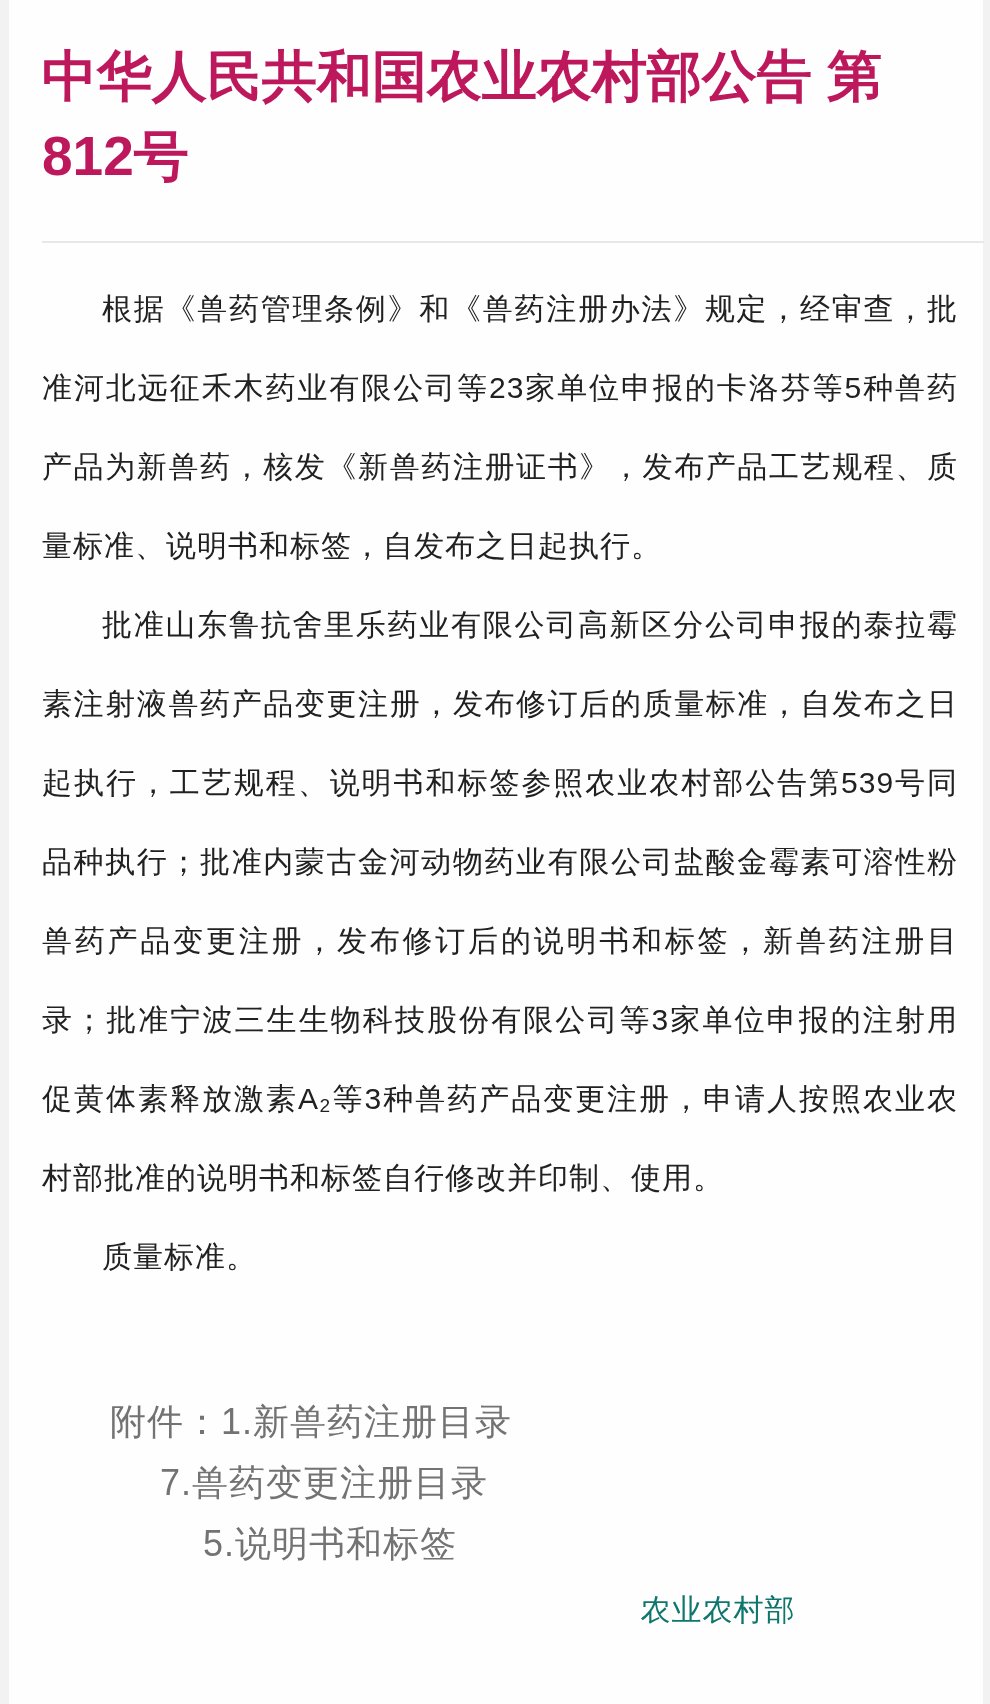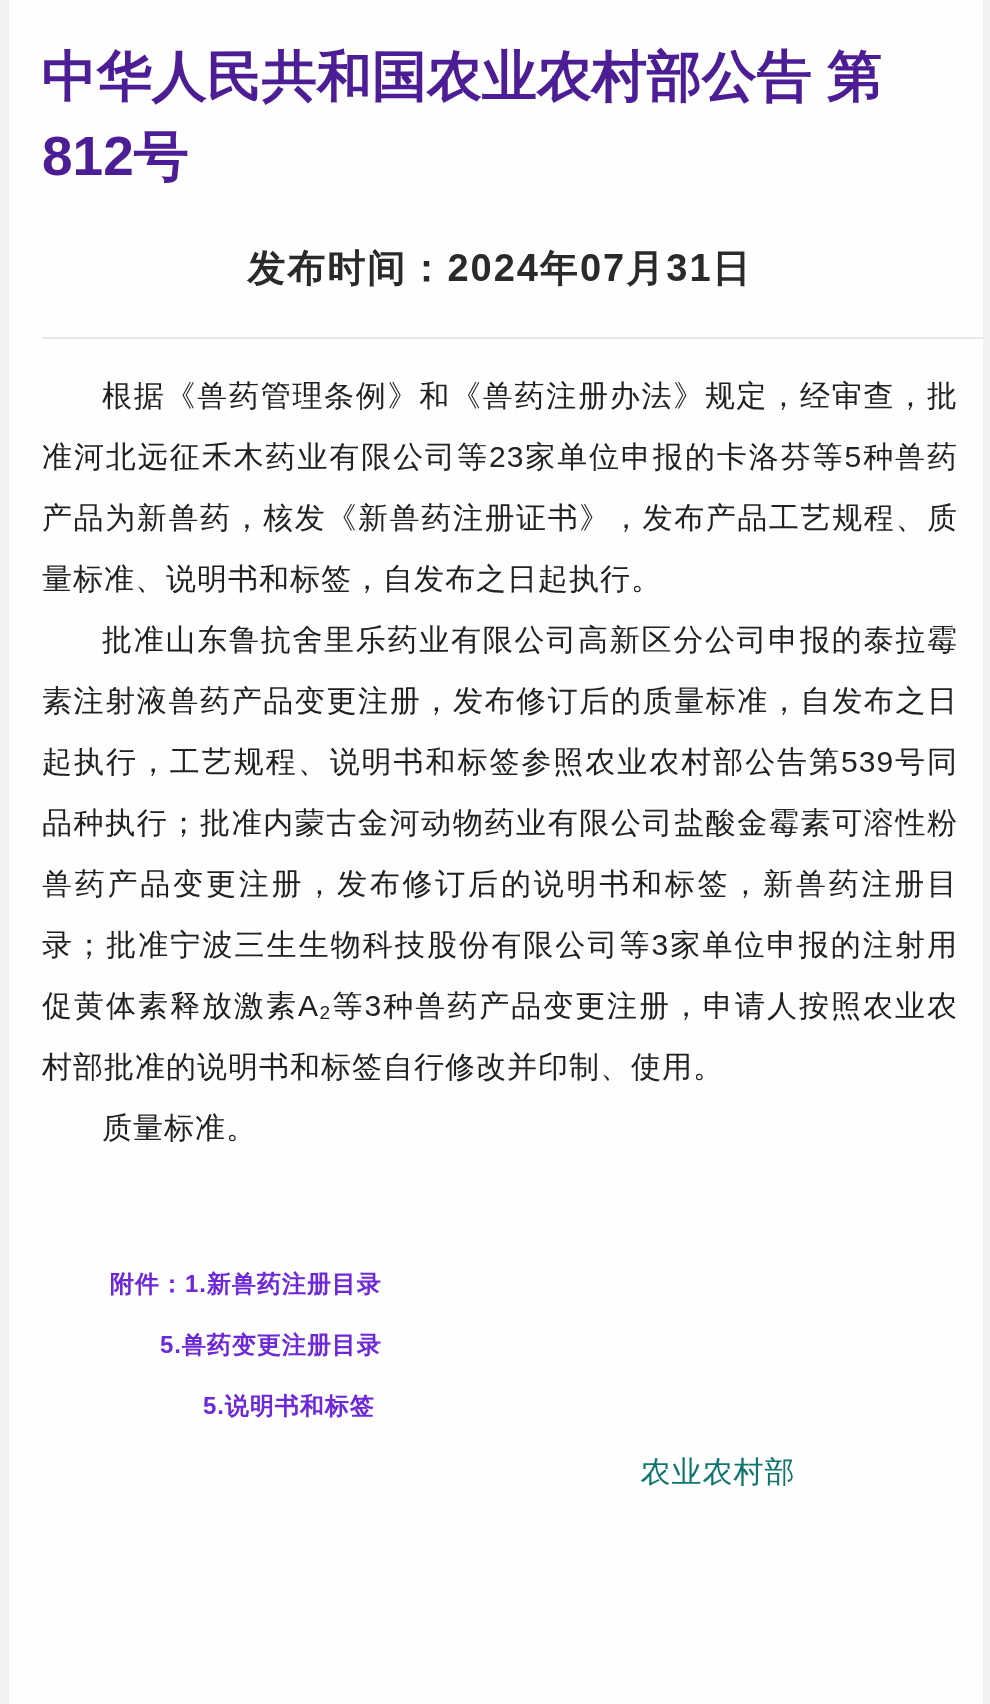--- a/index.html
+++ b/index.html
@@ -52,35 +52,34 @@
     margin-right: -26px; 
     height: 2px;
     background: #e8e8e8;
   }
 
   .body-text { margin-top: 26px; }
 
   .body-para {
     margin: 0;
     font-size: 30px;
-    line-height: 61px;
+    line-height: 79px;
     letter-spacing: 1px;
     color: #212121;
     text-align: justify;
     text-indent: 2em;
   }
   .body-para.closing { text-align: left; }
 
   .attachments {
     margin-top: 95px;
-    font-size: 24px;
+    font-size: 36px;
     line-height: 61px;
     letter-spacing: 1px;
-    color: #6d28d9;
-    font-weight: bold;
+    color: #737373;
   }
   .att-line { white-space: nowrap; }
   .att-line.lv1 { padding-left: 68px;  }  
   .att-line.lv2 { padding-left: 118px; }  
   .att-line.lv3 { padding-left: 161px; }  
 
   .signature {
     margin-top: 5px;
     margin-left: 476px;
     width: 400px;
@@ -94,36 +93,35 @@
 </style>
 </head>
 <body>
 
 <div class="page">
   <div class="edge-strip left"></div>
   <div class="edge-strip right"></div>
 
   <div class="doc">
 
-    <h1 class="title" style="color: #4c1d95;">中华人民共和国农业农村部公告 第
+    <h1 class="title" style="color: #be185d;">中华人民共和国农业农村部公告 第
 812号</h1>
 
-    <div class="pub-time">发布时间：2024年07月31日</div>
 
     <div class="divider"></div>
 
     <div class="body-text">
       <p class="body-para">根据《兽药管理条例》和《兽药注册办法》规定，经审查，批准河北远征禾木药业有限公司等23家单位申报的卡洛芬等5种兽药产品为新兽药，核发《新兽药注册证书》，发布产品工艺规程、质量标准、说明书和标签，自发布之日起执行。</p>
       <p class="body-para">批准山东鲁抗舍里乐药业有限公司高新区分公司申报的泰拉霉素注射液兽药产品变更注册，发布修订后的质量标准，自发布之日起执行，工艺规程、说明书和标签参照农业农村部公告第539号同品种执行；批准内蒙古金河动物药业有限公司盐酸金霉素可溶性粉兽药产品变更注册，发布修订后的说明书和标签，新兽药注册目录；批准宁波三生生物科技股份有限公司等3家单位申报的注射用促黄体素释放激素A₂等3种兽药产品变更注册，申请人按照农业农村部批准的说明书和标签自行修改并印制、使用。</p>
       <p class="body-para closing">质量标准。</p>
     </div>
 
     <div class="attachments">
       <div class="att-line lv1">附件：1.新兽药注册目录</div>
-      <div class="att-line lv2">5.兽药变更注册目录</div>
+      <div class="att-line lv2">7.兽药变更注册目录</div>
       <div class="att-line lv3">5.说明书和标签</div>
     </div>
 
     <div class="signature">
       <div class="sig-issuer">农业农村部</div>
     </div>
 
   </div>
 </div>
 

